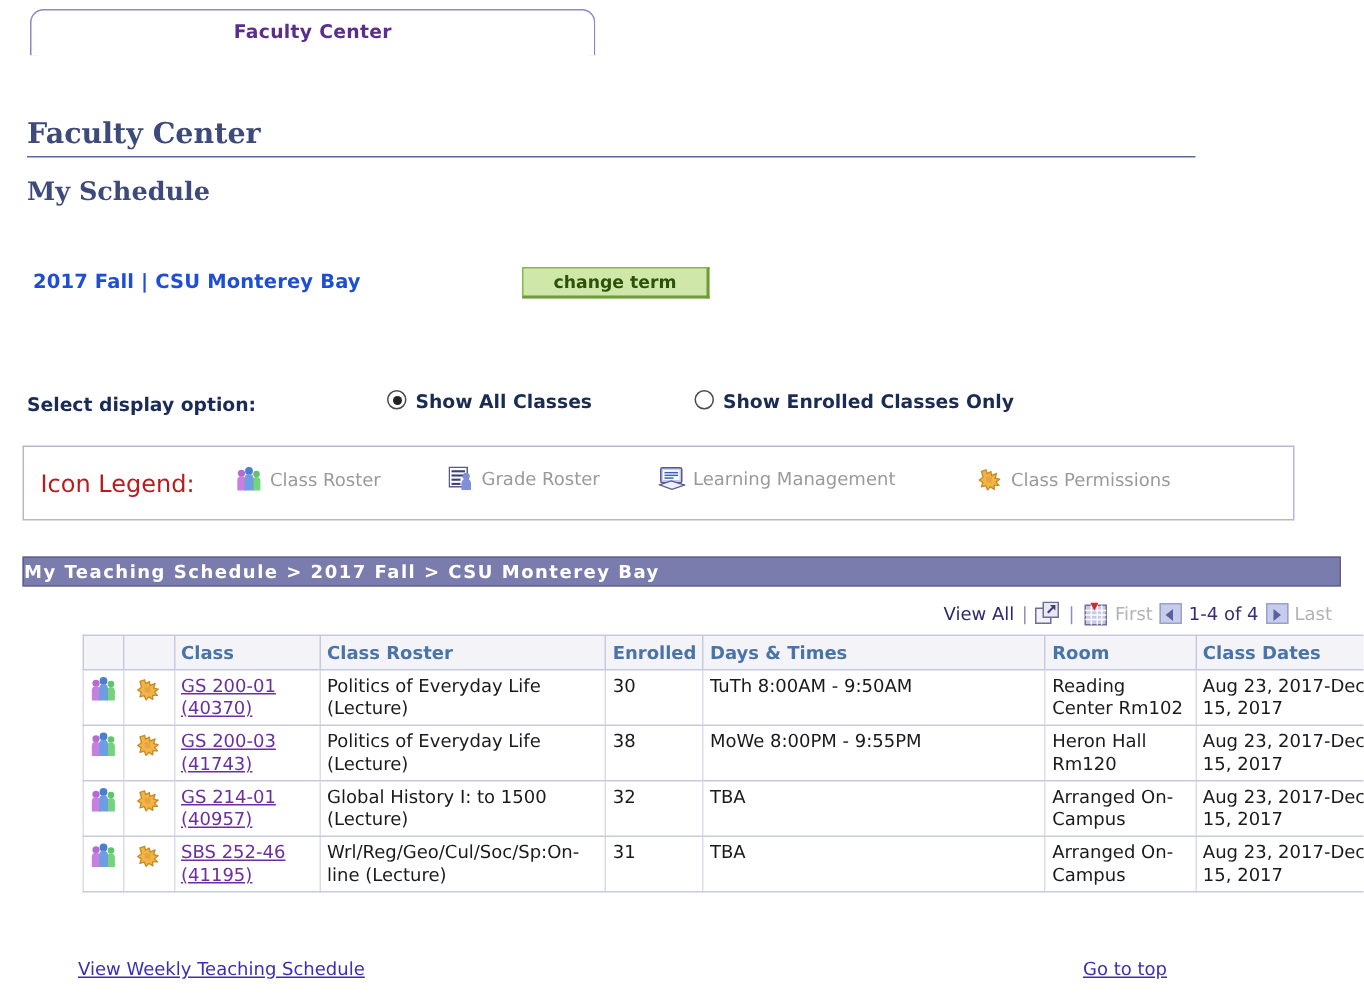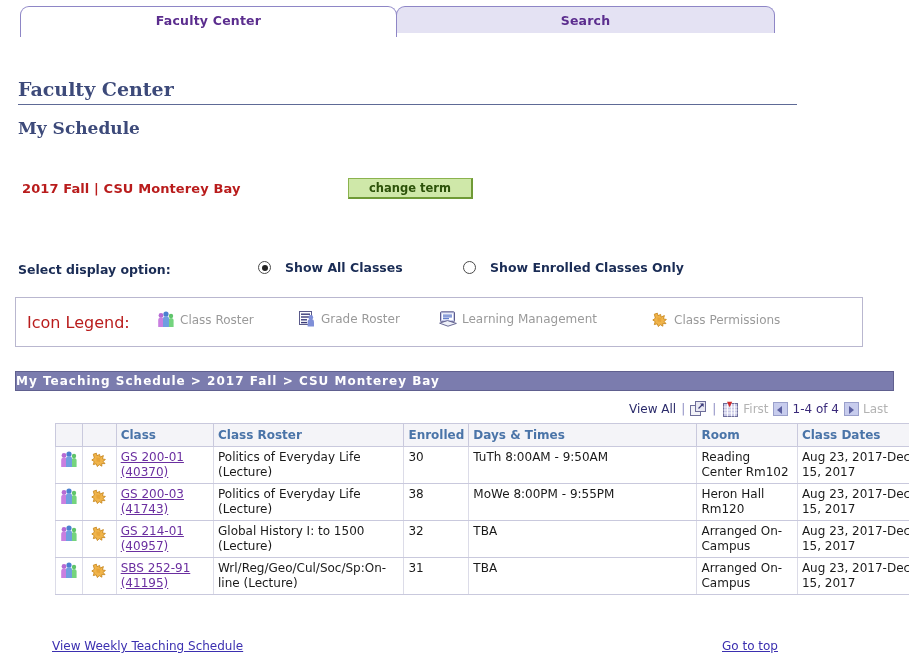--- a/index.html
+++ b/index.html
@@ -74,21 +74,21 @@
     font-weight: bold;
     color: #3d4a7a;
   }
 
   
   .term-text {
     position: absolute;
     left: 22px; top: 181px;
     font-size: 13px;
     font-weight: bold;
-    color: #b91c1c;
+    color: #1d4ed8;
     letter-spacing: 0.1px;
   }
   .change-term {
     position: absolute;
     left: 348px; top: 178px;
     width: 125px;
     height: 21px;
     background: #cfe8a9;
     border: 1px solid #8bb34e;
     border-right: 2px solid #6f9a36;
@@ -108,22 +108,22 @@
     position: absolute;
     left: 18px; top: 262px;
     font-size: 12.5px;
     font-weight: bold;
     color: #1a2c55;
   }
   .radio-wrap {
     position: absolute;
     top: 260px;
     display: flex;
-    align-items: center;
-    gap: 14px;
+    align-items: flex-start;
+    gap: 6px;
     cursor: pointer;
   }
   .radio-wrap.r1 { left: 258px; }
   .radio-wrap.r2 { left: 463px; }
   .radio {
     width: 13px; height: 13px;
     border: 1px solid #4a4a4a;
     border-radius: 50%;
     background: #ffffff;
     box-sizing: border-box;
@@ -323,21 +323,20 @@
     color: #3b2fb0;
     text-decoration: underline;
     cursor: pointer;
   }
 </style>
 </head>
 <body>
 
 <div class="tabbar">
   <div class="tab active">Faculty Center</div>
-  <div class="tab inactive">Search</div>
 </div>
 
 <div class="pg-title">Faculty Center</div>
 <div class="sub-title">My Schedule</div>
 
 <div class="term-text">2017 Fall | CSU Monterey Bay</div>
 <div class="change-term">change term</div>
 
 <div class="disp-label">Select display option:</div>
 
@@ -518,21 +517,21 @@
             <path d="M1.2 16 V9.2 a2.8 2.8 0 0 1 5.6 0 V16z" fill="#c97fe0"></path>
             <circle cx="14" cy="5" r="2.2" fill="#5fc46a"></circle>
             <path d="M11.4 16 V9.6 a2.6 2.6 0 0 1 5.2 0 V16z" fill="#74d47e"></path>
             <circle cx="9" cy="3" r="2.6" fill="#4a7fd0"></circle>
             <path d="M6 16 V8 a3 3 0 0 1 6 0 V16z" fill="#6f9ee0"></path>
           </svg></td>
         <td class="iconcell"><svg width="18" height="17" viewBox="0 0 18 17">
             <path d="M3.3 3.2 L6.4 2.2 L7.0 4.8 L9.6 3.4 L10.0 6.1 L13.4 4.6 L12.4 7.8 L15.4 8.5 L13.0 10.4 L15.0 12.6 L11.7 12.6 L11.9 15.2 L9.2 13.6 L7.4 15.6 L6.2 12.8 L3.3 13.6 L4.2 10.6 L1.8 9.0 L4.4 7.2 Z" fill="#f0b44a" stroke="#c98a22" stroke-width="0.9" stroke-linejoin="round"></path>
             <path d="M6.2 6.6 L10.4 7.0 L10.0 11.0 L6.6 10.4 Z" fill="#e8a63a"></path>
           </svg></td>
-        <td><a class="classlink">SBS 252-91</a><br><a class="classlink">(41195)</a></td>
+        <td><a class="classlink">SBS 252-46</a><br><a class="classlink">(41195)</a></td>
         <td>Wrl/Reg/Geo/Cul/Soc/Sp:On-line (Lecture)</td>
         <td>31</td>
         <td>TBA</td>
         <td>Arranged On-Campus</td>
         <td>Aug 23, 2017-Dec 15, 2017</td>
       </tr>
     </tbody>
 </table>
 
 <div class="bottom-left">View Weekly Teaching Schedule</div>

